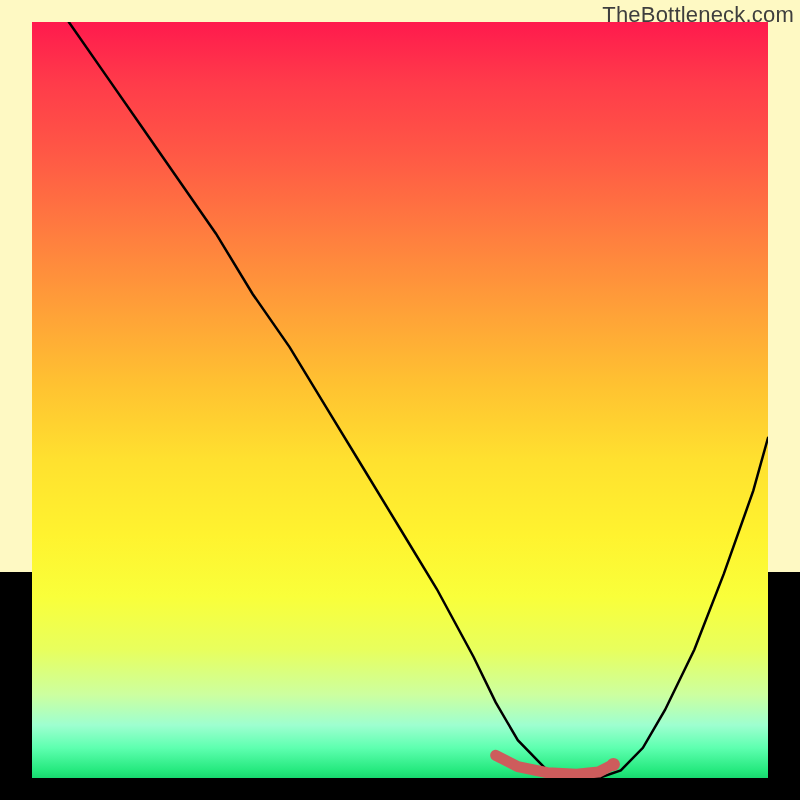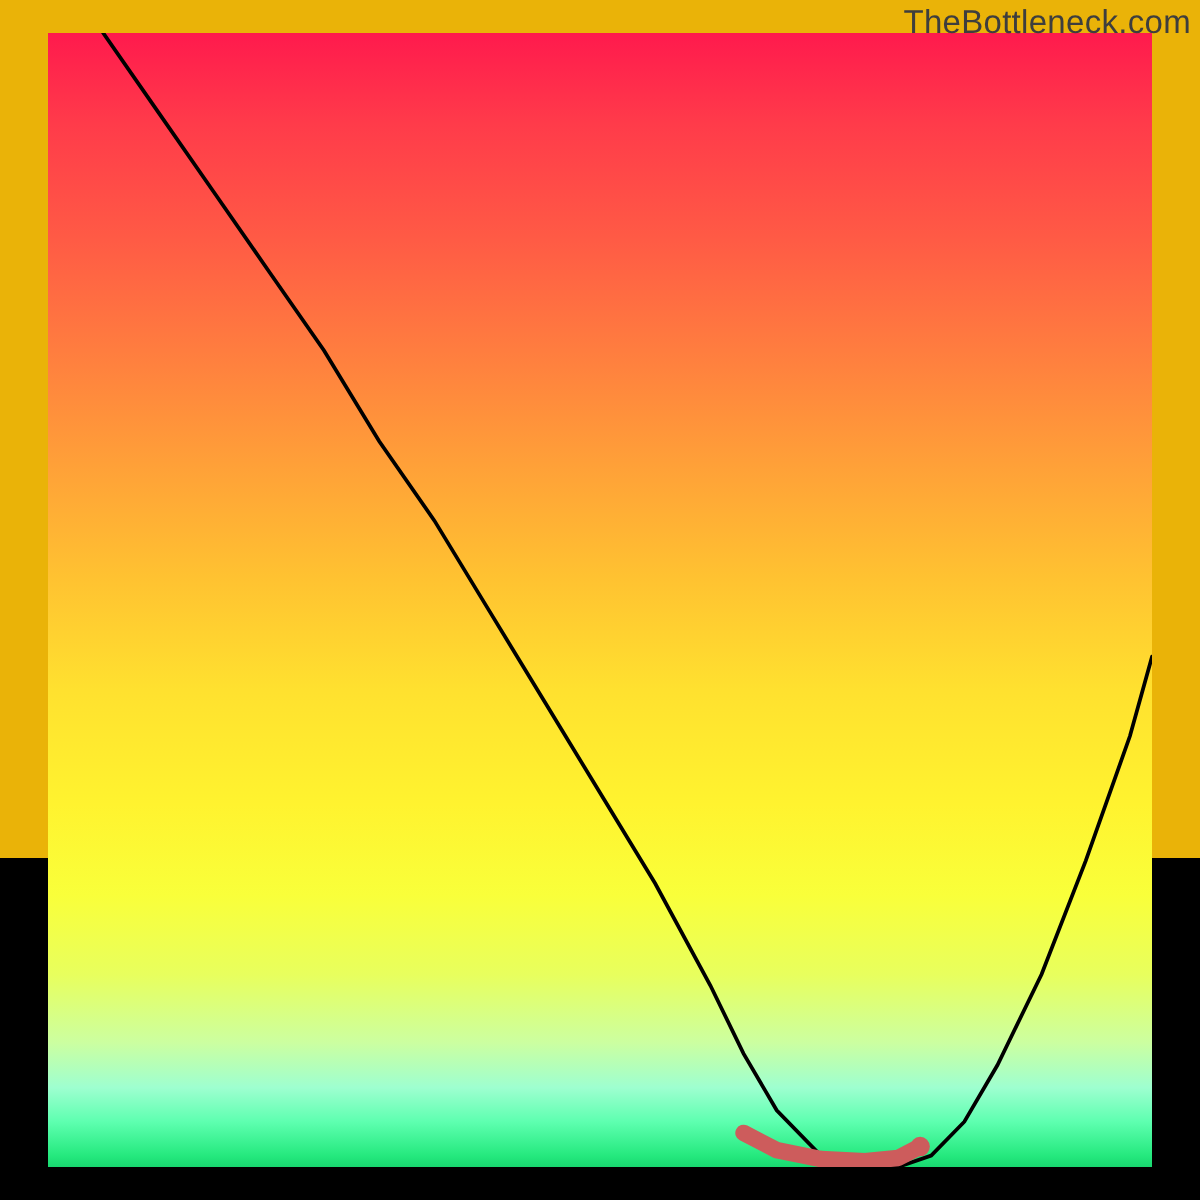--- a/index.html
+++ b/index.html
@@ -10,21 +10,21 @@
     background: #000;
     overflow: hidden;
     font-family: Arial, Helvetica, sans-serif;
   }
   .frame {
     position: absolute;
     left: 0;
     top: 0;
     width: 800px;
     height: 572px;
-    background: #eab308;
+    background: #fef9c3;
     text-align: center;
   }
   .plot {
     position: absolute;
     left: 32px;
     top: 22px;
     width: 736px;
     height: 756px;
     background: linear-gradient(to bottom,
       #ff1a4d 0%,

